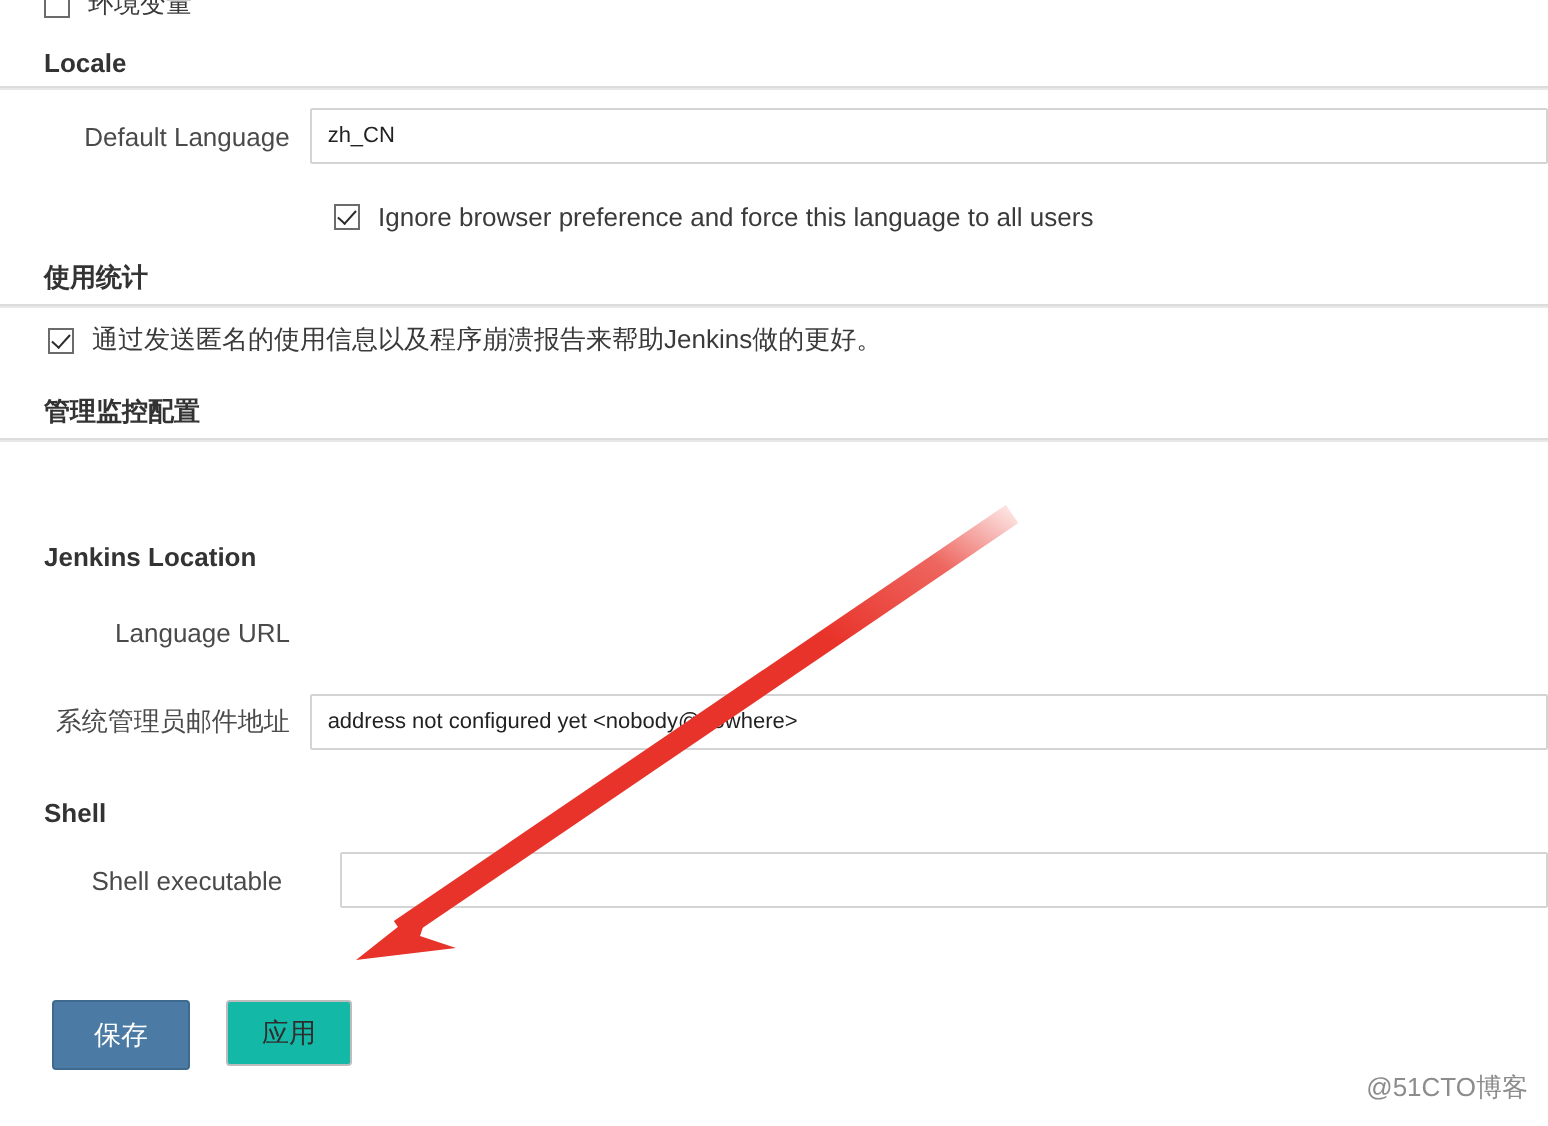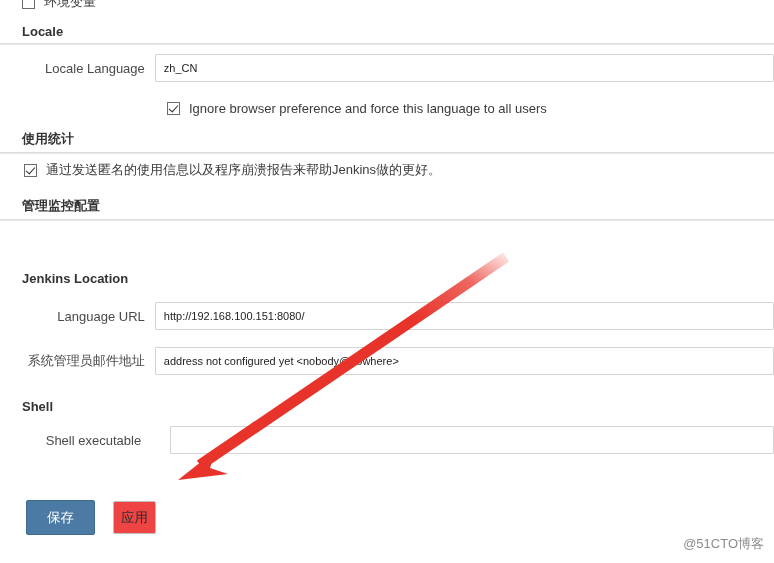--- a/index.html
+++ b/index.html
@@ -124,42 +124,42 @@
     color: #3a3a3a;
     white-space: nowrap;
   }
 
   
   .btn-bar {
     position: absolute;
     left: 26px;
     top: 500px;
     display: flex;
-    align-items: center;
+    align-items: flex-start;
     gap: 18px;
   }
   .btn {
     font-family: "Liberation Sans", "DejaVu Sans", sans-serif;
     font-size: 13.5px;
     border-radius: 2px;
     cursor: pointer;
     box-sizing: border-box;
     padding: 0;
   }
   .btn-primary {
     width: 69px;
     height: 35px;
     background: #4b7ba4;
     border: 1px solid #3f6a90;
     color: #ffffff;
   }
   .btn-secondary {
-    width: 43px;
+    width: 63px;
     height: 33px;
-    background: #ef4444;
+    background: #14b8a6;
     border: 1px solid #bdbdbd;
     color: #2e2e2e;
   }
 
   
   .arrow-layer {
     position: absolute;
     left: 0;
     top: 0;
     width: 774px;
@@ -188,21 +188,21 @@
     <span class="cbox"></span>
     <span class="cb-label">环境变量</span>
   </div>
 
   <div class="section-head" style="top:24px;">
     <span>Locale</span>
     <span class="rule"></span>
   </div>
 
   <div class="row" style="top:51px;">
-    <div class="row-label">Locale Language</div>
+    <div class="row-label">Default Language</div>
     <input class="text-input" type="text" style="width: 620px;" value="zh_CN">
   </div>
 
   <div class="cb-row" style="left:167px; top:101px;">
     <span class="cbox checked"></span>
     <span class="cb-label">Ignore browser preference and force this language to all users</span>
   </div>
 
   <div class="section-head" style="top:130px;">
     <span>使用统计</span>
@@ -219,21 +219,20 @@
     <span class="rule"></span>
   </div>
 
   <div class="section-head no-rule" style="top:271px;">
     <span>Jenkins Location</span>
     
   </div>
 
   <div class="row" style="top:299px;">
     <div class="row-label">Language URL</div>
-    <input class="text-input" type="text" style="width: 620px;" value="http://192.168.100.151:8080/">
   </div>
 
   <div class="row" style="top:344px;">
     <div class="row-label cjk">系统管理员邮件地址</div>
     <input class="text-input" type="text" style="width: 620px;" value="address not configured yet &lt;nobody@nowhere&gt;">
   </div>
 
   <div class="section-head no-rule" style="top:399px;">
     <span>Shell</span>
     

